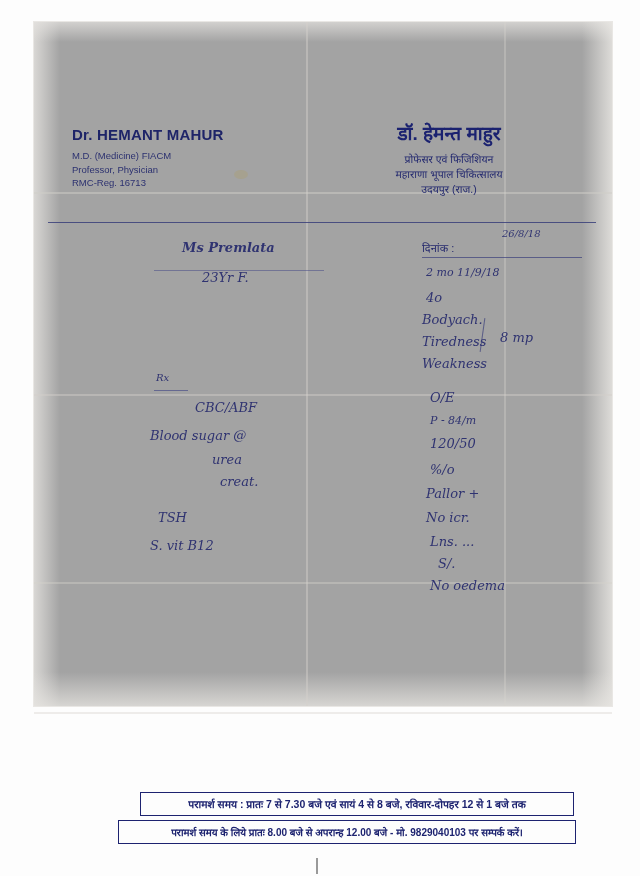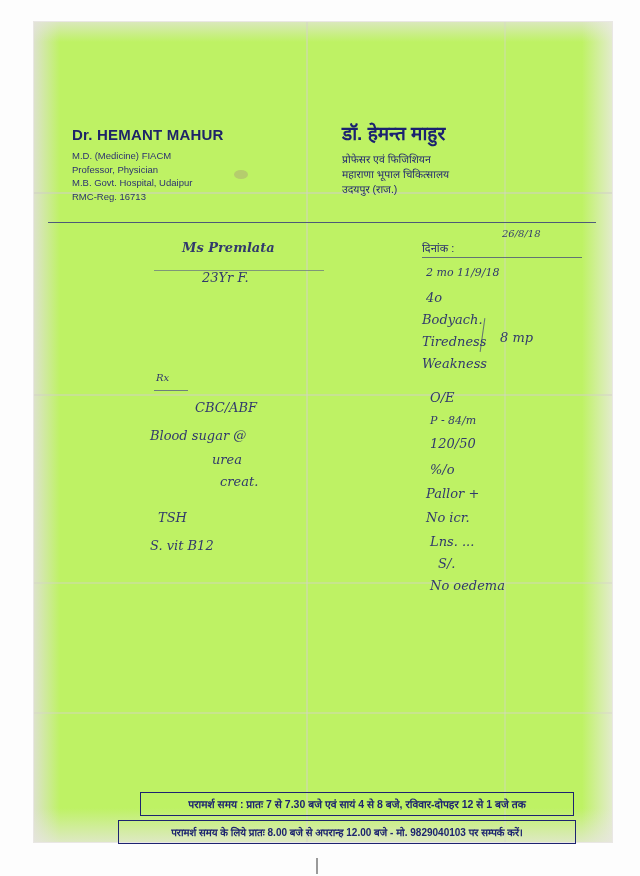--- a/index.html
+++ b/index.html
@@ -18,22 +18,22 @@
     width: 640px;
     height: 876px;
     background: #fdfdfd;
   }
   
   .sheet {
     position: absolute;
     left: 34px;
     top: 22px;
     width: 578px;
-    height: 820px;
-    background: #bef264;
+    height: 684px;
+    background: #a3a3a3;
     box-shadow: 0 0 0 1px #e9e7e4;
   }
   
   .shade-left {
     position: absolute;
     left: 0; top: 0;
     width: 26px; height: 100%;
     background: linear-gradient(to right, #e2e0dd, rgba(251,250,248,0));
     opacity: .85;
   }
@@ -89,23 +89,23 @@
     color: #1e2468;
     margin-bottom: 6px;
   }
   .doc-line {
     font-size: 9.5px;
     line-height: 13.5px;
     color: #2c3170;
   }
   .lh-right {
     position: absolute;
-    right: 40px; top: 18px;
+    right: 48px; top: 18px;
     width: 230px;
-    text-align: left;
+    text-align: center;
     color: #1d2370;
   }
   .doc-name-hi {
     font-size: 19px;
     font-weight: bold;
     color: #1b2270;
     margin-bottom: 6px;
   }
   .doc-line-hi {
     font-size: 10.5px;
@@ -241,21 +241,20 @@
     <div class="crease crease-h3"></div>
     <div class="crease crease-h4"></div>
     <div class="crease crease-v1"></div>
     <div class="crease crease-v2"></div>
 
     <div class="letterhead">
       <div class="lh-left">
         <div class="doc-name">Dr. HEMANT MAHUR</div>
         <div class="doc-line">M.D. (Medicine) FIACM</div>
         <div class="doc-line">Professor, Physician</div>
-        <div class="doc-line">M.B. Govt. Hospital, Udaipur</div>
         <div class="doc-line">RMC-Reg. 16713</div>
       </div>
       <div class="lh-right">
         <div class="doc-name-hi">डॉ. हेमन्त माहुर</div>
         <div class="doc-line-hi">प्रोफेसर एवं फिजिशियन</div>
         <div class="doc-line-hi">महाराणा भूपाल चिकित्सालय</div>
         <div class="doc-line-hi">उदयपुर (राज.)</div>
       </div>
     </div>
 

